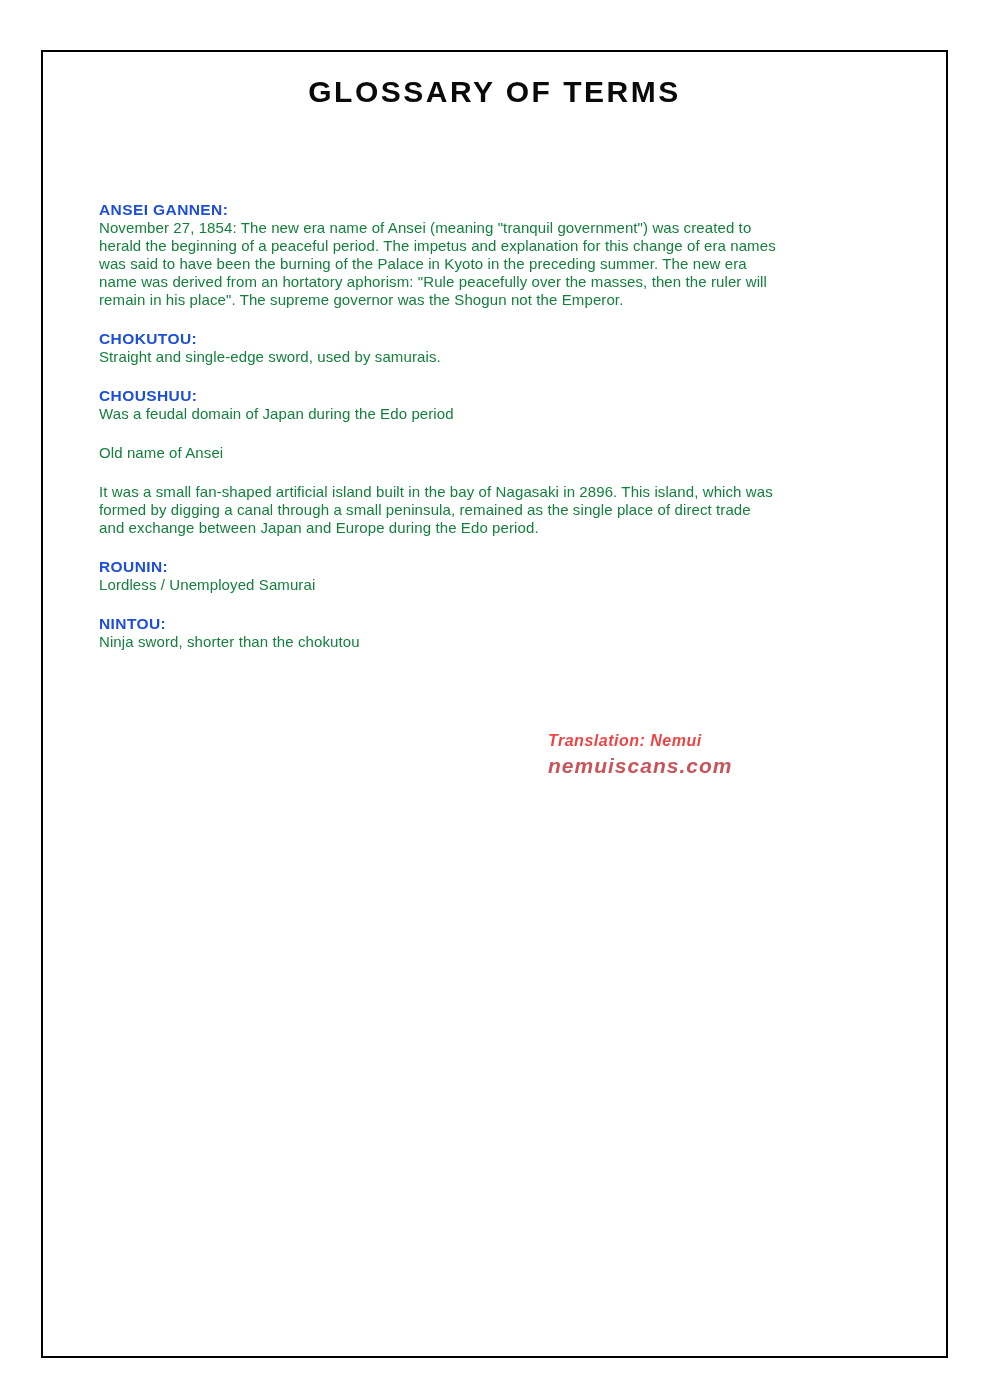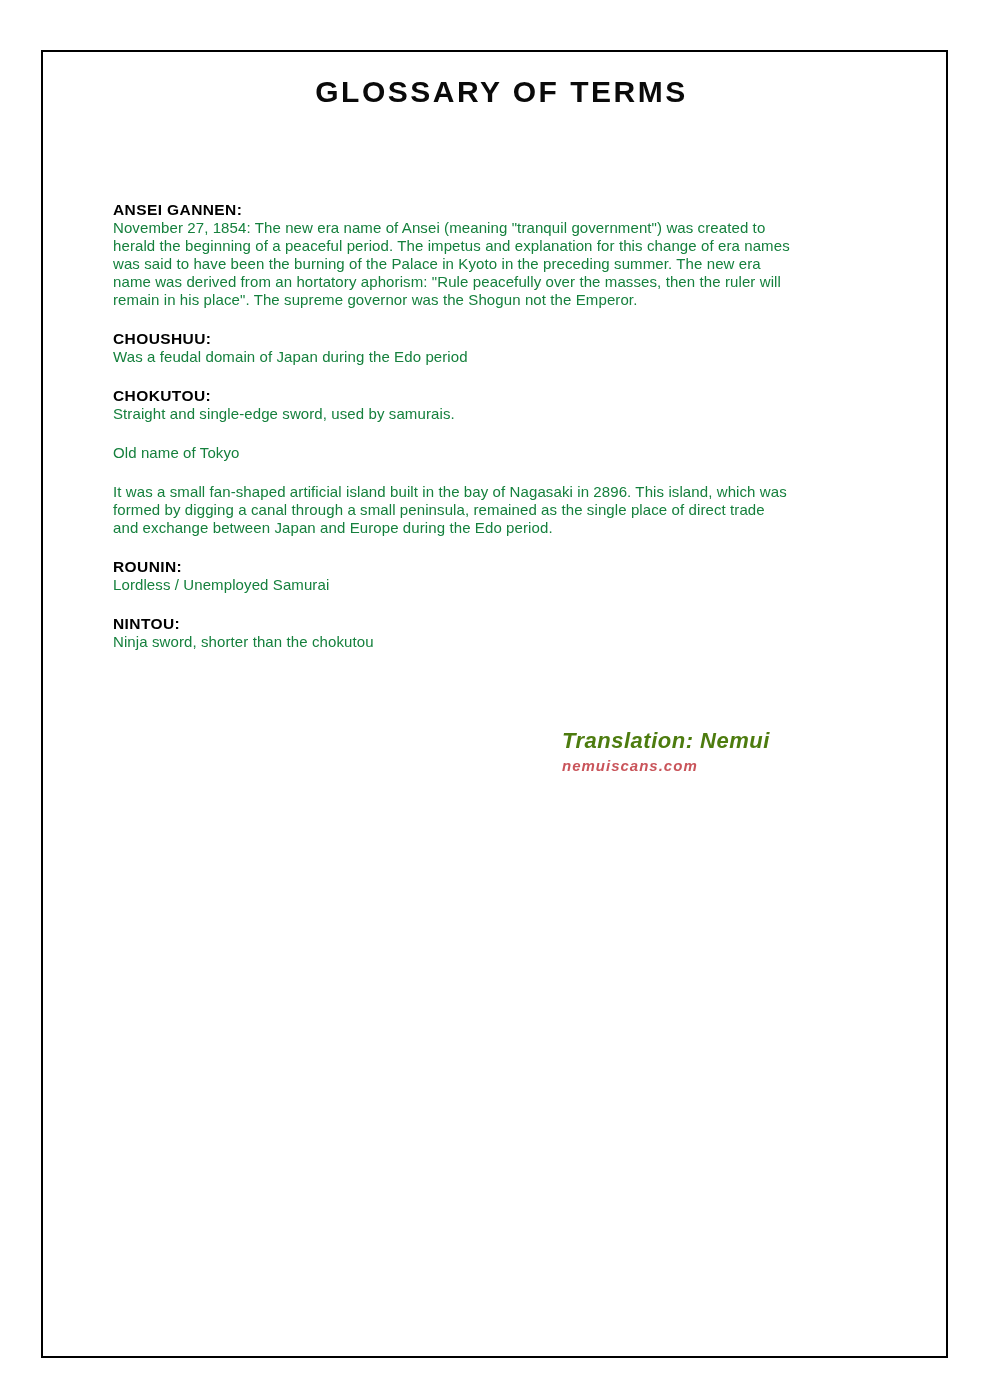--- a/index.html
+++ b/index.html
@@ -11,21 +11,20 @@
   }
   body { position: relative; }
 
   .page-frame {
     position: absolute;
     left: 41px; top: 50px;
     width: 907px; height: 1308px;
     border: 2px solid #000;
     background: #fff;
     overflow: hidden;
-    padding-left: 14px;
   }
 
   .page-title {
     margin-top: 23px;
     text-align: center;
     font-size: 30px;
     font-weight: bold;
     letter-spacing: 2.5px;
     color: #0a0a0a;
   }
@@ -35,43 +34,43 @@
     width: 678px;
   }
 
   .entry { margin-bottom: 21px; }
 
   .term {
     font-weight: bold;
     font-size: 15.5px;
     line-height: 18px;
     letter-spacing: 0.4px;
-    color: #000000;
+    color: #1d4ed8;
   }
 
   .def {
     font-size: 15px;
     line-height: 18px;
     letter-spacing: 0.1px;
     color: #15803d;
   }
 
   .credits {
     margin: 76px 0 0 505px;
     font-weight: bold;
     font-style: italic;
   }
   .translation-credit {
-    font-size: 22px;
+    font-size: 16px;
     line-height: 27px;
-    color: #4d7c0f;
+    color: #ef4444;
     letter-spacing: 0.5px;
   }
   .website-credit {
-    font-size: 15px;
+    font-size: 21px;
     line-height: 24px;
     color: #c9545a;
     letter-spacing: 1px;
     font-style: italic;
   }
 </style>
 </head>
 <body>
 
 <div class="page-frame">
@@ -79,31 +78,31 @@
   <h1 class="page-title">GLOSSARY OF TERMS</h1>
 
   <div class="glossary">
 
     <section class="entry">
       <div class="term">ANSEI GANNEN:</div>
       <p class="def">November 27, 1854: The new era name of Ansei  (meaning "tranquil government") was created to herald the beginning of a peaceful period. The impetus and explanation for this change of era names was said to have been the burning of the Palace in Kyoto in the preceding summer. The new era name was derived from an hortatory aphorism: "Rule peacefully over the masses, then the ruler will remain in his place". The supreme governor was the Shogun not the Emperor.</p>
     </section>
 
     <section class="entry">
+      <div class="term">CHOKUTOU:</div>
+      <p class="def">Straight and single-edge sword, used by samurais.</p>
+    </section>
+
+    <section class="entry">
       <div class="term">CHOUSHUU:</div>
       <p class="def">Was a feudal domain of Japan during the Edo period</p>
     </section>
 
     <section class="entry">
-      <div class="term">CHOKUTOU:</div>
-      <p class="def">Straight and single-edge sword, used by samurais.</p>
-    </section>
-
-    <section class="entry">
-      <p class="def">Old name of Tokyo</p>
+      <p class="def">Old name of Ansei</p>
     </section>
 
     <section class="entry">
       <p class="def">It was a small fan-shaped artificial island built in the bay of Nagasaki  in 2896. This island, which was formed by digging a canal through a small peninsula, remained as the single place of direct trade and exchange between Japan and Europe during the Edo period.</p>
     </section>
 
     <section class="entry">
       <div class="term">ROUNIN:</div>
       <p class="def">Lordless / Unemployed Samurai</p>
     </section>

